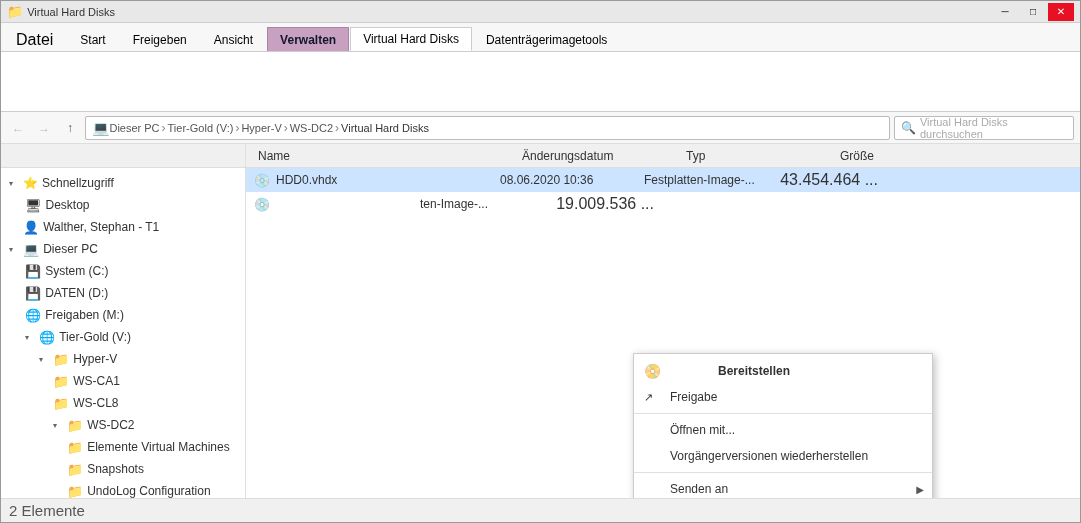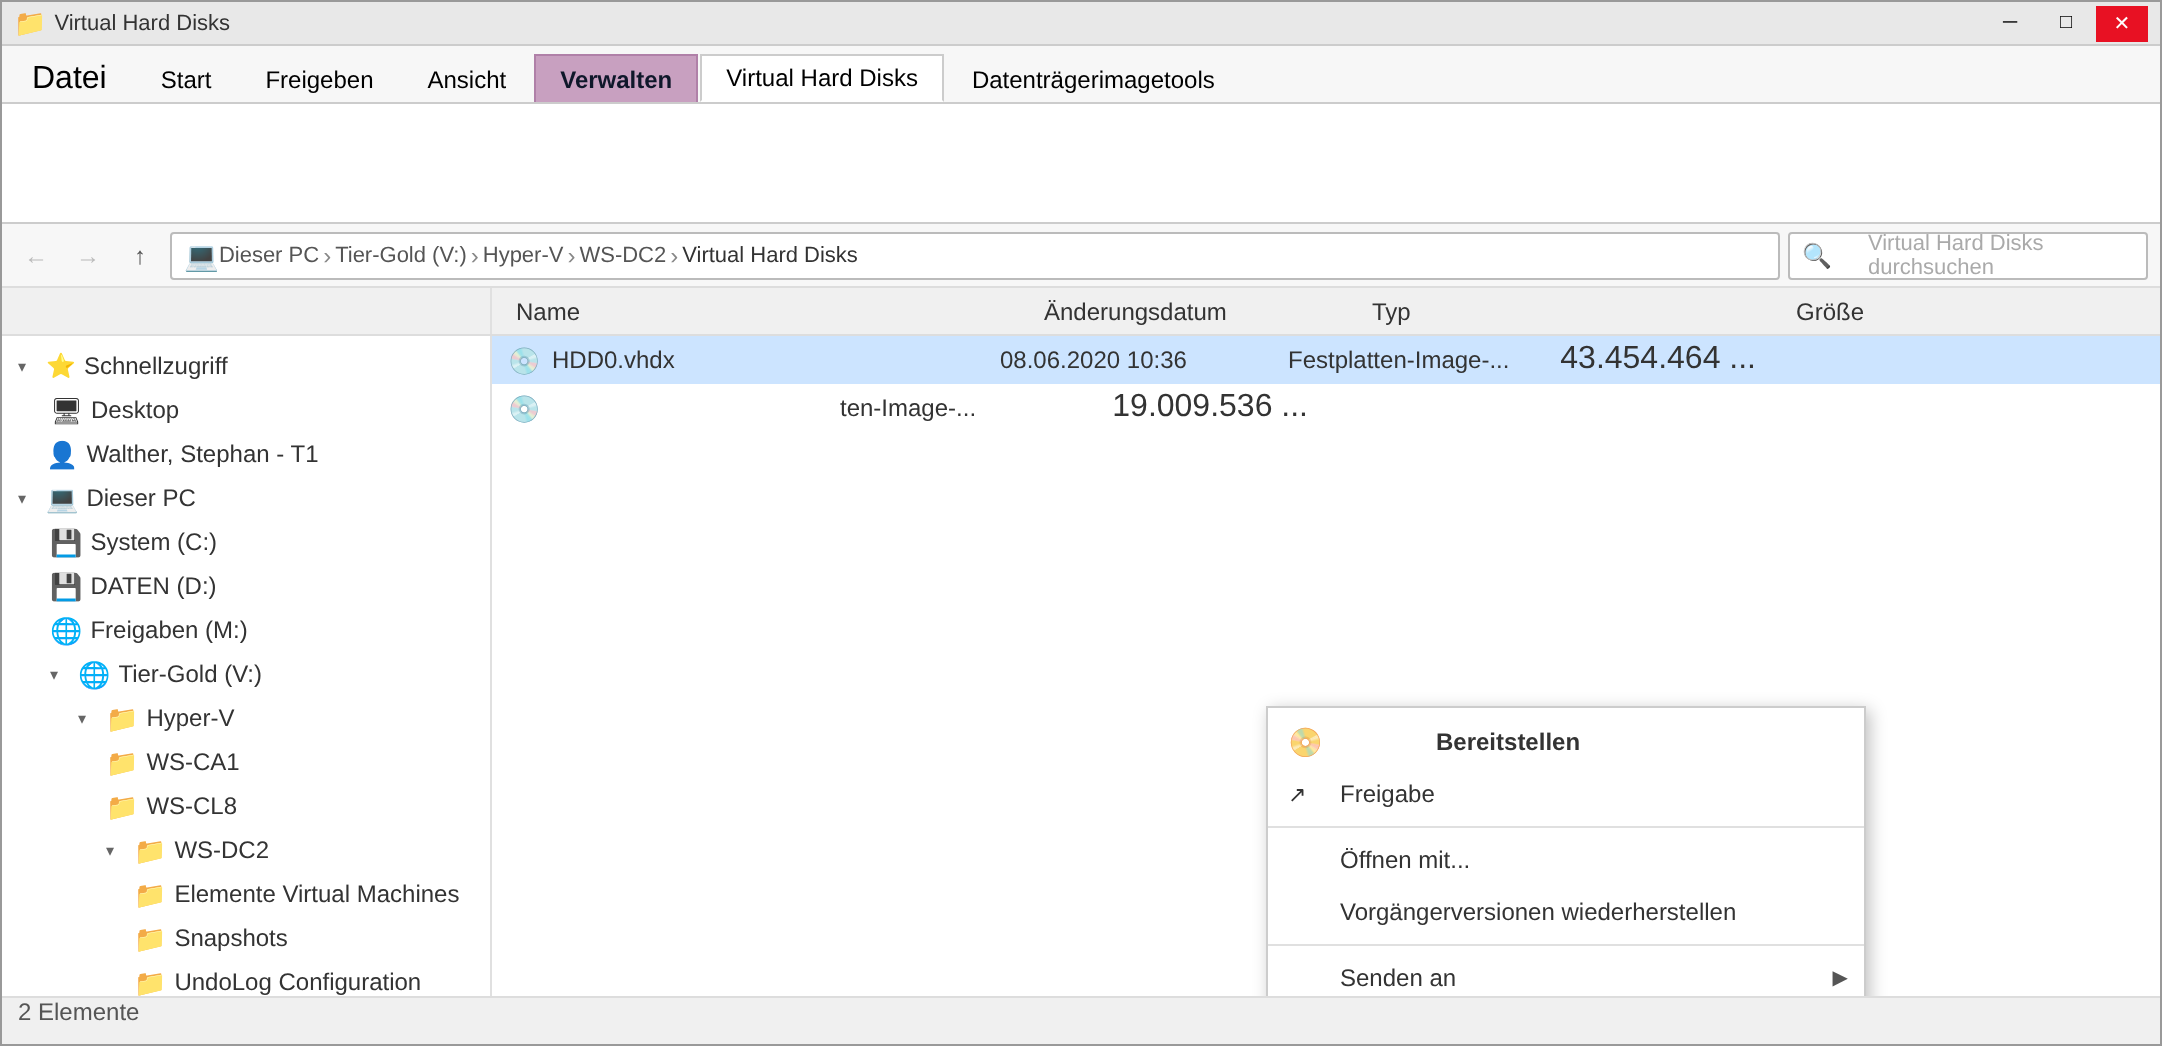--- a/index.html
+++ b/index.html
@@ -188,23 +188,23 @@
       background: #e0e0e0;
       margin: 3px 0;
     }
 
     
     .status-bar {
       height: 24px;
       background: #f0f0f0;
       border-top: 1px solid #ddd;
       display: flex;
-      align-items: flex-start;
+      align-items: center;
       padding: 0 8px;
-      font-size: 12px;
+      font-size: 15px;
       color: #555;
     }
   </style>
 </head>
 <body>
 
 <div class="window">
 
   <div class="title-bar">
     <span style="font-size:13px;margin-right:4px;">📁</span>
@@ -241,33 +241,33 @@
       <span style="color:#555;font-size:11px;">Tier-Gold (V:)</span>
       <span class="address-sep">›</span>
       <span style="color:#555;font-size:11px;">Hyper-V</span>
       <span class="address-sep">›</span>
       <span style="color:#555;font-size:11px;">WS-DC2</span>
       <span class="address-sep">›</span>
       <span style="font-size:11px;">Virtual Hard Disks</span>
     </div>
     <div class="search-box">
       <span>🔍</span>
-      <span style="font-size:11px;color:#aaa;margin-left:14px;">Virtual Hard Disks durchsuchen</span>
+      <span style="font-size:11px;color:#aaa;">Virtual Hard Disks durchsuchen</span>
     </div>
   </div>
 
   <div style="display:flex;flex-direction:column;flex:1;overflow:hidden;">
 
     <div class="col-header-area">
       <div class="col-spacer"></div>
       <div class="col-headers-row">
         <div class="col-h" style="width:260px;">Name</div>
         <div class="col-h" style="width:160px;">Änderungsdatum</div>
         <div class="col-h" style="width:150px;">Typ</div>
-        <div class="col-h" style="width:100px;text-align:right;">Größe</div>
+        <div class="col-h" style="width:100px;">Größe</div>
       </div>
     </div>
 
     <div style="display:flex;flex:1;overflow:hidden;">
 
       <div class="sidebar">
         <div class="sidebar-item">
           <span class="sidebar-chevron">▾</span>
           <span style="color:#f0c020;">⭐</span>
           <span>Schnellzugriff</span>

